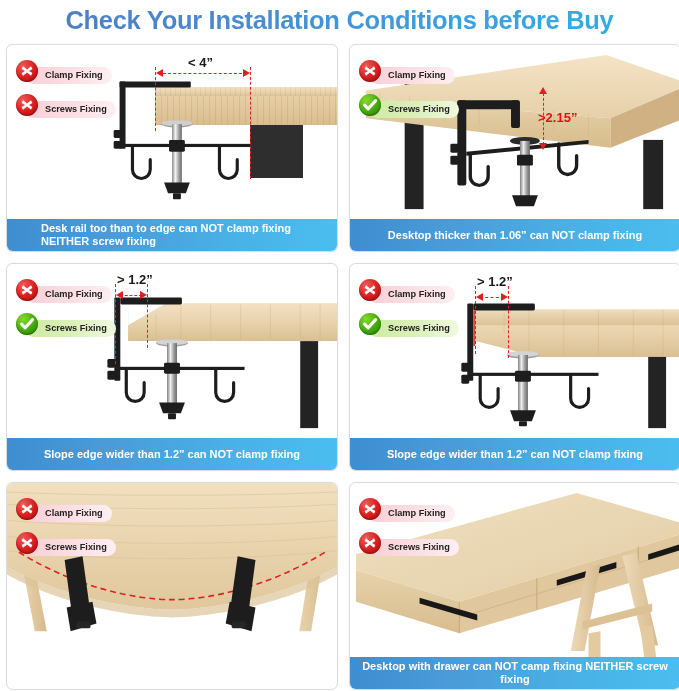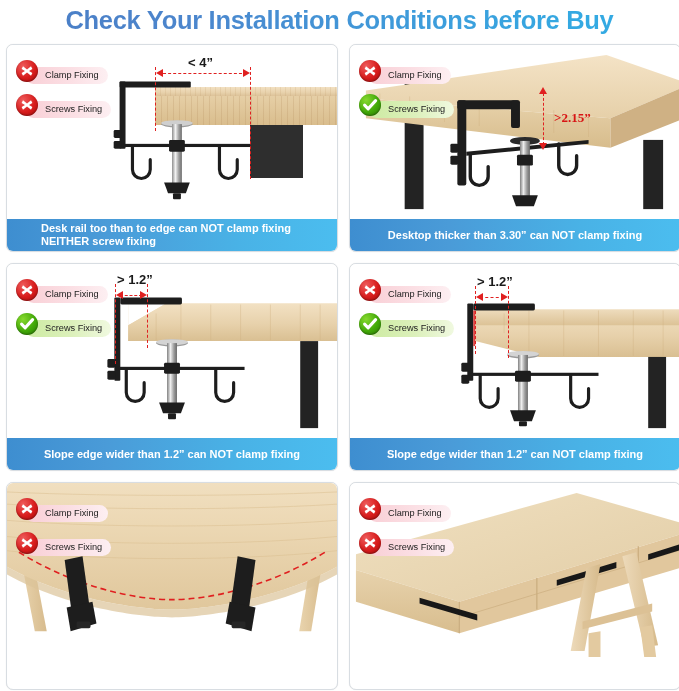--- a/index.html
+++ b/index.html
@@ -57,21 +57,21 @@
   .caption.two-line { justify-content: flex-start; padding-left: 34px; text-align: left; }
 
   
   .badges { position: absolute; left: 9px; top: 13px; z-index: 9; }
   .badge { display: flex; align-items: center; margin-bottom: 8px; position: relative; }
   .badge .pill {
     height: 17px; line-height: 17px;
     padding: 0 9px 0 20px;
     margin-left: -13px;
     border-radius: 9px;
-    font-size: 9.2px; font-weight: normal; color: #222;
+    font-size: 9.2px; font-weight: bold; color: #222;
     white-space: nowrap;
     margin-top: 9px;
   }
   .badge.no .pill  { background: linear-gradient(90deg,#f9cfd6 0%, #fbdfe4 55%, #fdeff2 100%); }
   .badge.yes .pill { background: linear-gradient(90deg,#cdeba2 0%, #dcf0bb 55%, #f0f9e0 100%); }
   .mark { width: 22px; height: 22px; border-radius: 50%; position: relative; z-index: 2; flex: 0 0 22px; }
   .mark.no {
     background: radial-gradient(circle at 32% 28%, #ee5a5a 0%, #d81c1c 55%, #a80d0d 100%);
     box-shadow: inset 0 -1px 2px rgba(0,0,0,.35);
   }
@@ -237,42 +237,42 @@
 
           <ellipse cx="176" cy="97" rx="15" ry="4" fill="#2a2a2a"></ellipse>
           <rect x="171" y="97" width="10" height="60" fill="url(#post2)"></rect>
           <rect x="168" y="111" width="16" height="11" rx="1.5" fill="#1d1d1d"></rect>
           <path d="M163 152 h26 l-4 11 h-18 z" fill="#1d1d1d"></path>
         </svg>
 
         <div class="dash-v" style="left:193px; top:48px; height:52px;"></div>
         <div class="arrow up" style="left:189px; top:42px;"></div>
         <div class="arrow down" style="left:189px; top:98px;"></div>
-        <div class="meas-label red" style="left:204px; top:65px;font-family:Liberation Serif, serif;">&gt;2.15”</div>
+        <div class="meas-label red" style="left:188px; top:65px;">&gt;2.15”</div>
 
         <div class="badges">
           <div class="badge no">
             <span class="mark no">
               <svg viewBox="0 0 22 22">
                   <path d="M7 6.2 L11 9.6 L15 6.2 L16.4 9 L13 11 L16.4 13 L15 15.8 L11 12.4 L7 15.8 L5.6 13 L9 11 L5.6 9 Z" fill="#fff"></path>
                 </svg>
             </span>
             <span class="pill">Clamp Fixing</span>
           </div>
           <div class="badge yes">
             <span class="mark yes">
               <svg viewBox="0 0 22 22">
                   <path d="M5.6 11.2 L9.2 14.8 L16.6 6.6" stroke="#fff" stroke-width="3.1" fill="none" stroke-linecap="round" stroke-linejoin="round"></path>
                 </svg>
             </span>
             <span class="pill">Screws Fixing</span>
           </div>
         </div>
       </div>
-      <div class="caption">Desktop thicker than 3.30” can NOT clamp fixing</div>
+      <div class="caption">Desktop thicker than 1.06” can NOT clamp fixing</div>
     </div>
 
     <div class="panel">
       <div class="stage">
 
         <svg class="art" viewBox="0 0 332 176" preserveAspectRatio="none">
           <defs>
             <linearGradient id="woodS3" x1="0" y1="0" x2="0" y2="1">
               <stop offset="0%" stop-color="#f2e1c3"></stop>
                 <stop offset="55%" stop-color="#e7d1ab"></stop>
@@ -549,16 +549,17 @@
           <div class="badge no">
             <span class="mark no">
               <svg viewBox="0 0 22 22">
                   <path d="M7 6.2 L11 9.6 L15 6.2 L16.4 9 L13 11 L16.4 13 L15 15.8 L11 12.4 L7 15.8 L5.6 13 L9 11 L5.6 9 Z" fill="#fff"></path>
                 </svg>
             </span>
             <span class="pill">Screws Fixing</span>
           </div>
         </div>
       </div>
+      <div class="caption">Desktop with drawer can NOT camp fixing NEITHER screw fixing</div>
     </div>
 
   </div>
 </div>
 
 </body></html>

